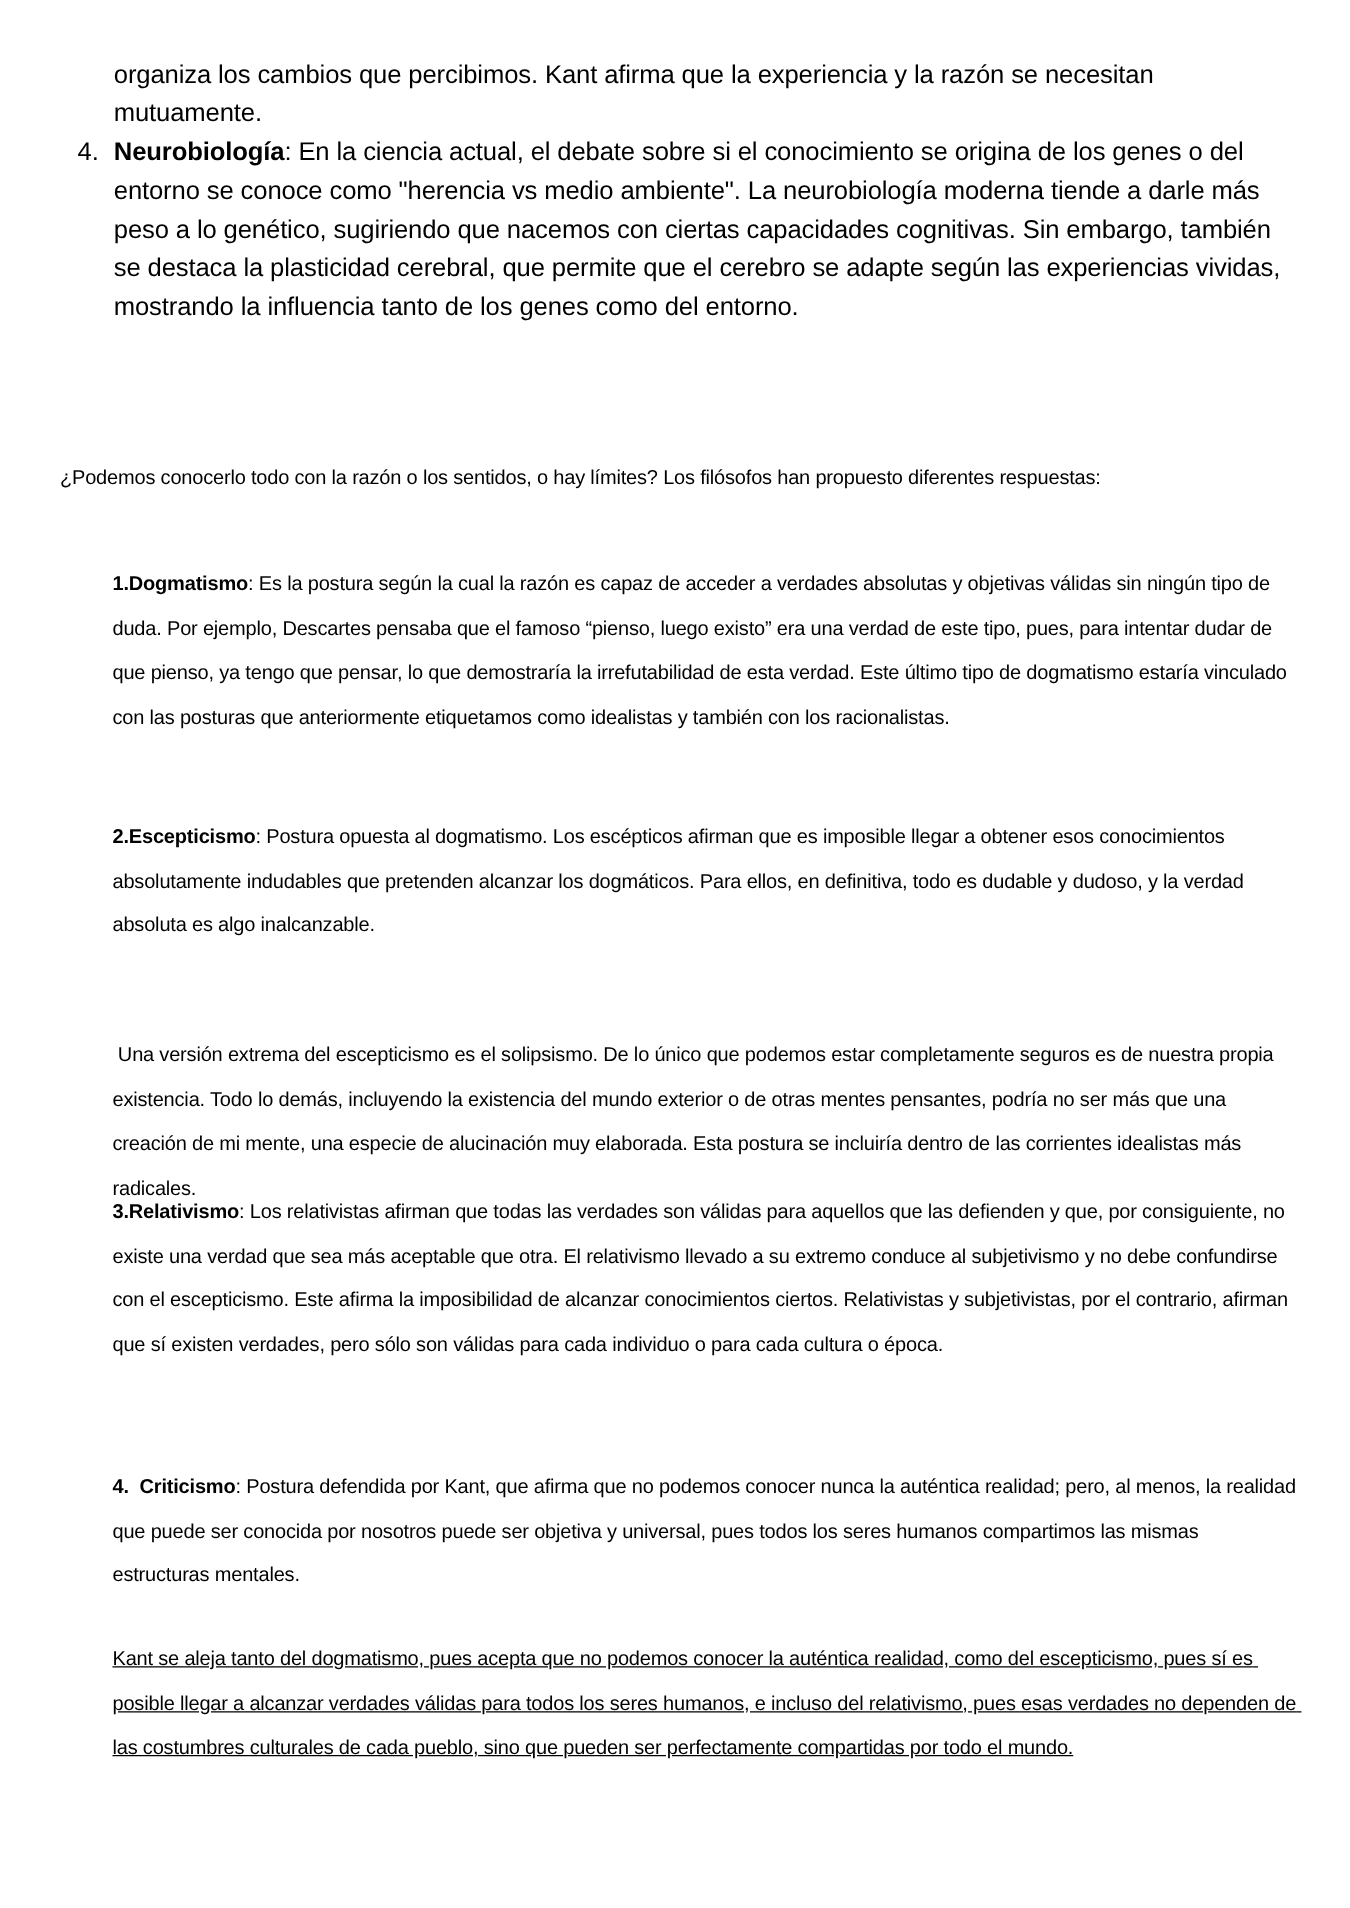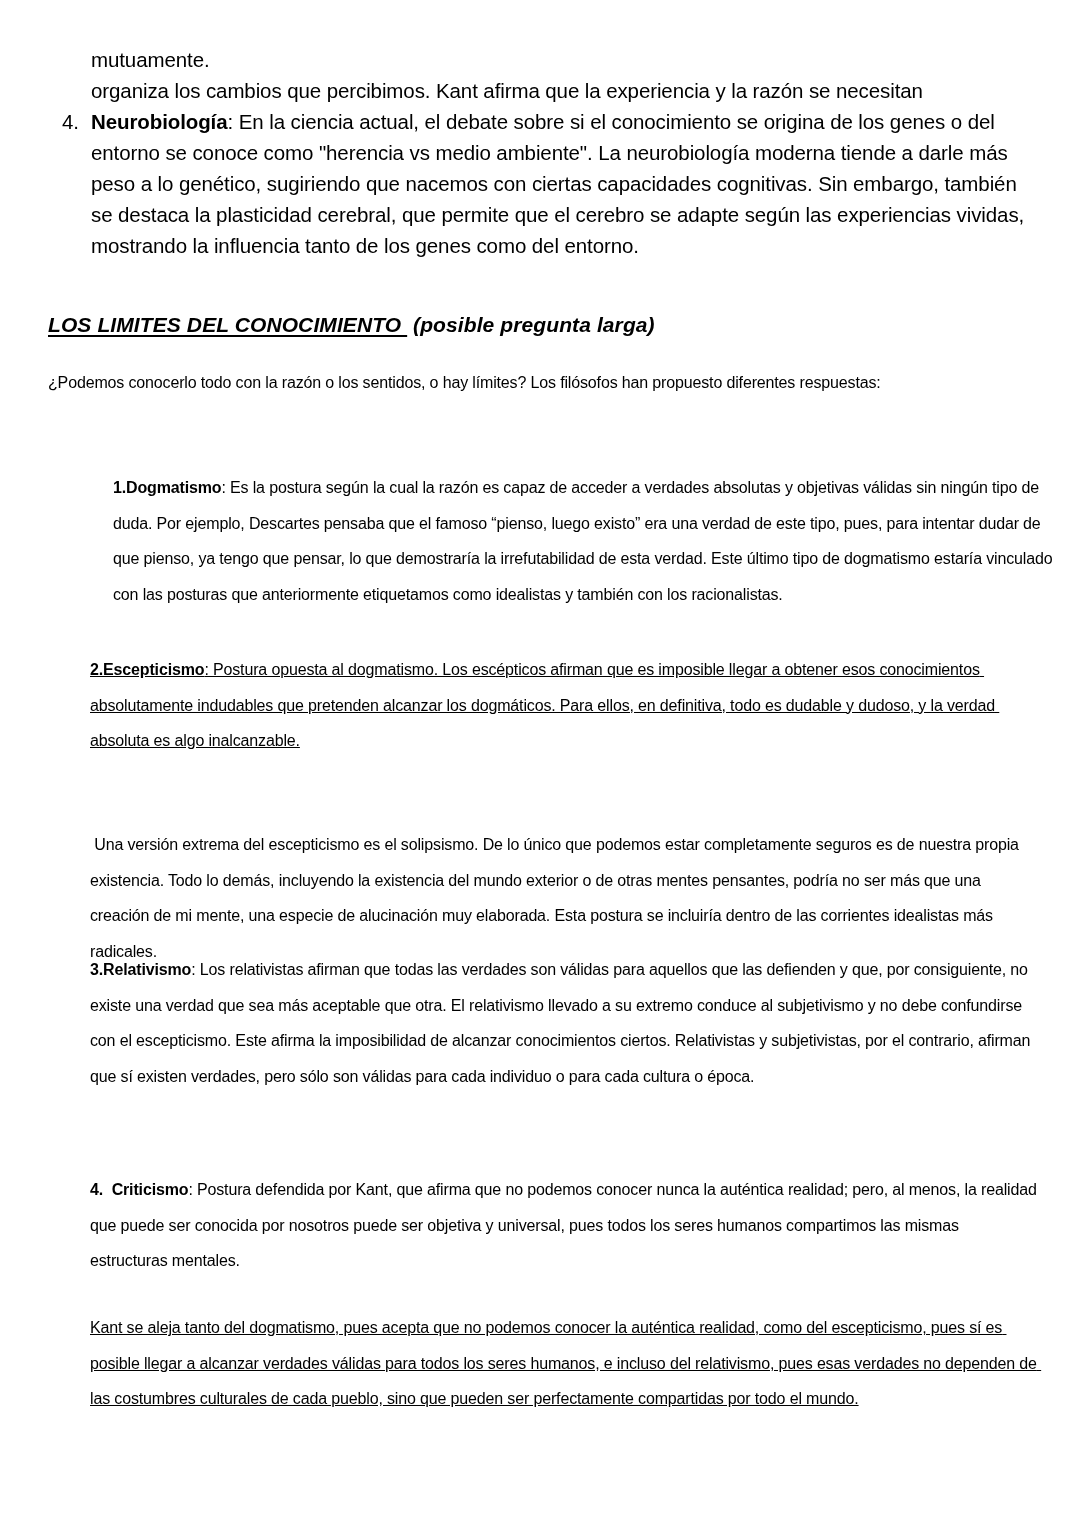--- a/index.html
+++ b/index.html
@@ -84,45 +84,44 @@
     top: 365px;
     width: 980px;
   }
 
   .indent-block {
     position: absolute;
     left: 90px;
     width: 948px;
   }
 
-  .p1 { top: 470px; margin-left: 23px; }
-  .p2 { top: 652px; text-decoration: underline; }
+  .p1 { top: 450px; }
+  .p2 { top: 652px; }
   .p3 { top: 795px; margin-top: 32px; }
   .p4 { top: 952px; }
   .p5 { top: 1172px; }
   .p6 { top: 1310px; text-decoration: underline; }
 
   b, .bold { font-weight: bold; }
   .pre { white-space: pre-wrap; }
 </style>
 </head>
 <body>
 
 <div class="page">
 
   <div class="block-intro">
+    <div class="list-cont-line">organiza los cambios que percibimos. Kant afirma que la experiencia y la razón se necesitan</div>
     <div class="list-cont-line">mutuamente.</div>
-    <div class="list-cont-line">organiza los cambios que percibimos. Kant afirma que la experiencia y la razón se necesitan</div>
     <div class="num-item">
       <div class="num-marker">4.</div>
       <div class="num-body"><b>Neurobiología</b><span>: En la ciencia actual, el debate sobre si el conocimiento se origina de los genes o del entorno se conoce como "herencia vs medio ambiente". La neurobiología moderna tiende a darle más peso a lo genético, sugiriendo que nacemos con ciertas capacidades cognitivas. Sin embargo, también se destaca la plasticidad cerebral, que permite que el cerebro se adapte según las experiencias vividas, mostrando la influencia tanto de los genes como del entorno.</span></div>
     </div>
   </div>
 
-  <div class="section-heading"><span class="underlined">LOS LIMITES DEL CONOCIMIENTO </span><span> (posible pregunta larga)</span></div>
 
   <div class="lead-para body-narrow">¿Podemos conocerlo todo con la razón o los sentidos, o hay límites? Los filósofos han propuesto diferentes respuestas:</div>
 
   <div class="indent-block body-narrow p1"><b>1.Dogmatismo</b><span class="pre">: Es la postura según la cual la razón es capaz de acceder a verdades absolutas y objetivas válidas sin ningún tipo de duda. Por ejemplo, Descartes pensaba que el famoso “pienso, luego existo” era una verdad de este tipo, pues, para intentar dudar de que pienso, ya tengo que pensar, lo que demostraría la irrefutabilidad de esta verdad. Este último tipo de dogmatismo estaría vinculado con las posturas que anteriormente etiquetamos como idealistas y también con los racionalistas.</span></div>
 
   <div class="indent-block body-narrow p2"><b>2.Escepticismo</b><span class="pre">: Postura opuesta al dogmatismo. Los escépticos afirman que es imposible llegar a obtener esos conocimientos absolutamente indudables que pretenden alcanzar los dogmáticos. Para ellos, en definitiva, todo es dudable y dudoso, y la verdad absoluta es algo inalcanzable.</span></div>
 
   <div class="indent-block body-narrow p3"><b></b><span class="pre"> Una versión extrema del escepticismo es el solipsismo. De lo único que podemos estar completamente seguros es de nuestra propia existencia. Todo lo demás, incluyendo la existencia del mundo exterior o de otras mentes pensantes, podría no ser más que una creación de mi mente, una especie de alucinación muy elaborada. Esta postura se incluiría dentro de las corrientes idealistas más radicales.</span></div>
 
   <div class="indent-block body-narrow p4"><b>3.Relativismo</b><span class="pre">: Los relativistas afirman que todas las verdades son válidas para aquellos que las defienden y que, por consiguiente, no existe una verdad que sea más aceptable que otra. El relativismo llevado a su extremo conduce al subjetivismo y no debe confundirse con el escepticismo. Este afirma la imposibilidad de alcanzar conocimientos ciertos. Relativistas y subjetivistas, por el contrario, afirman que sí existen verdades, pero sólo son válidas para cada individuo o para cada cultura o época.</span></div>

